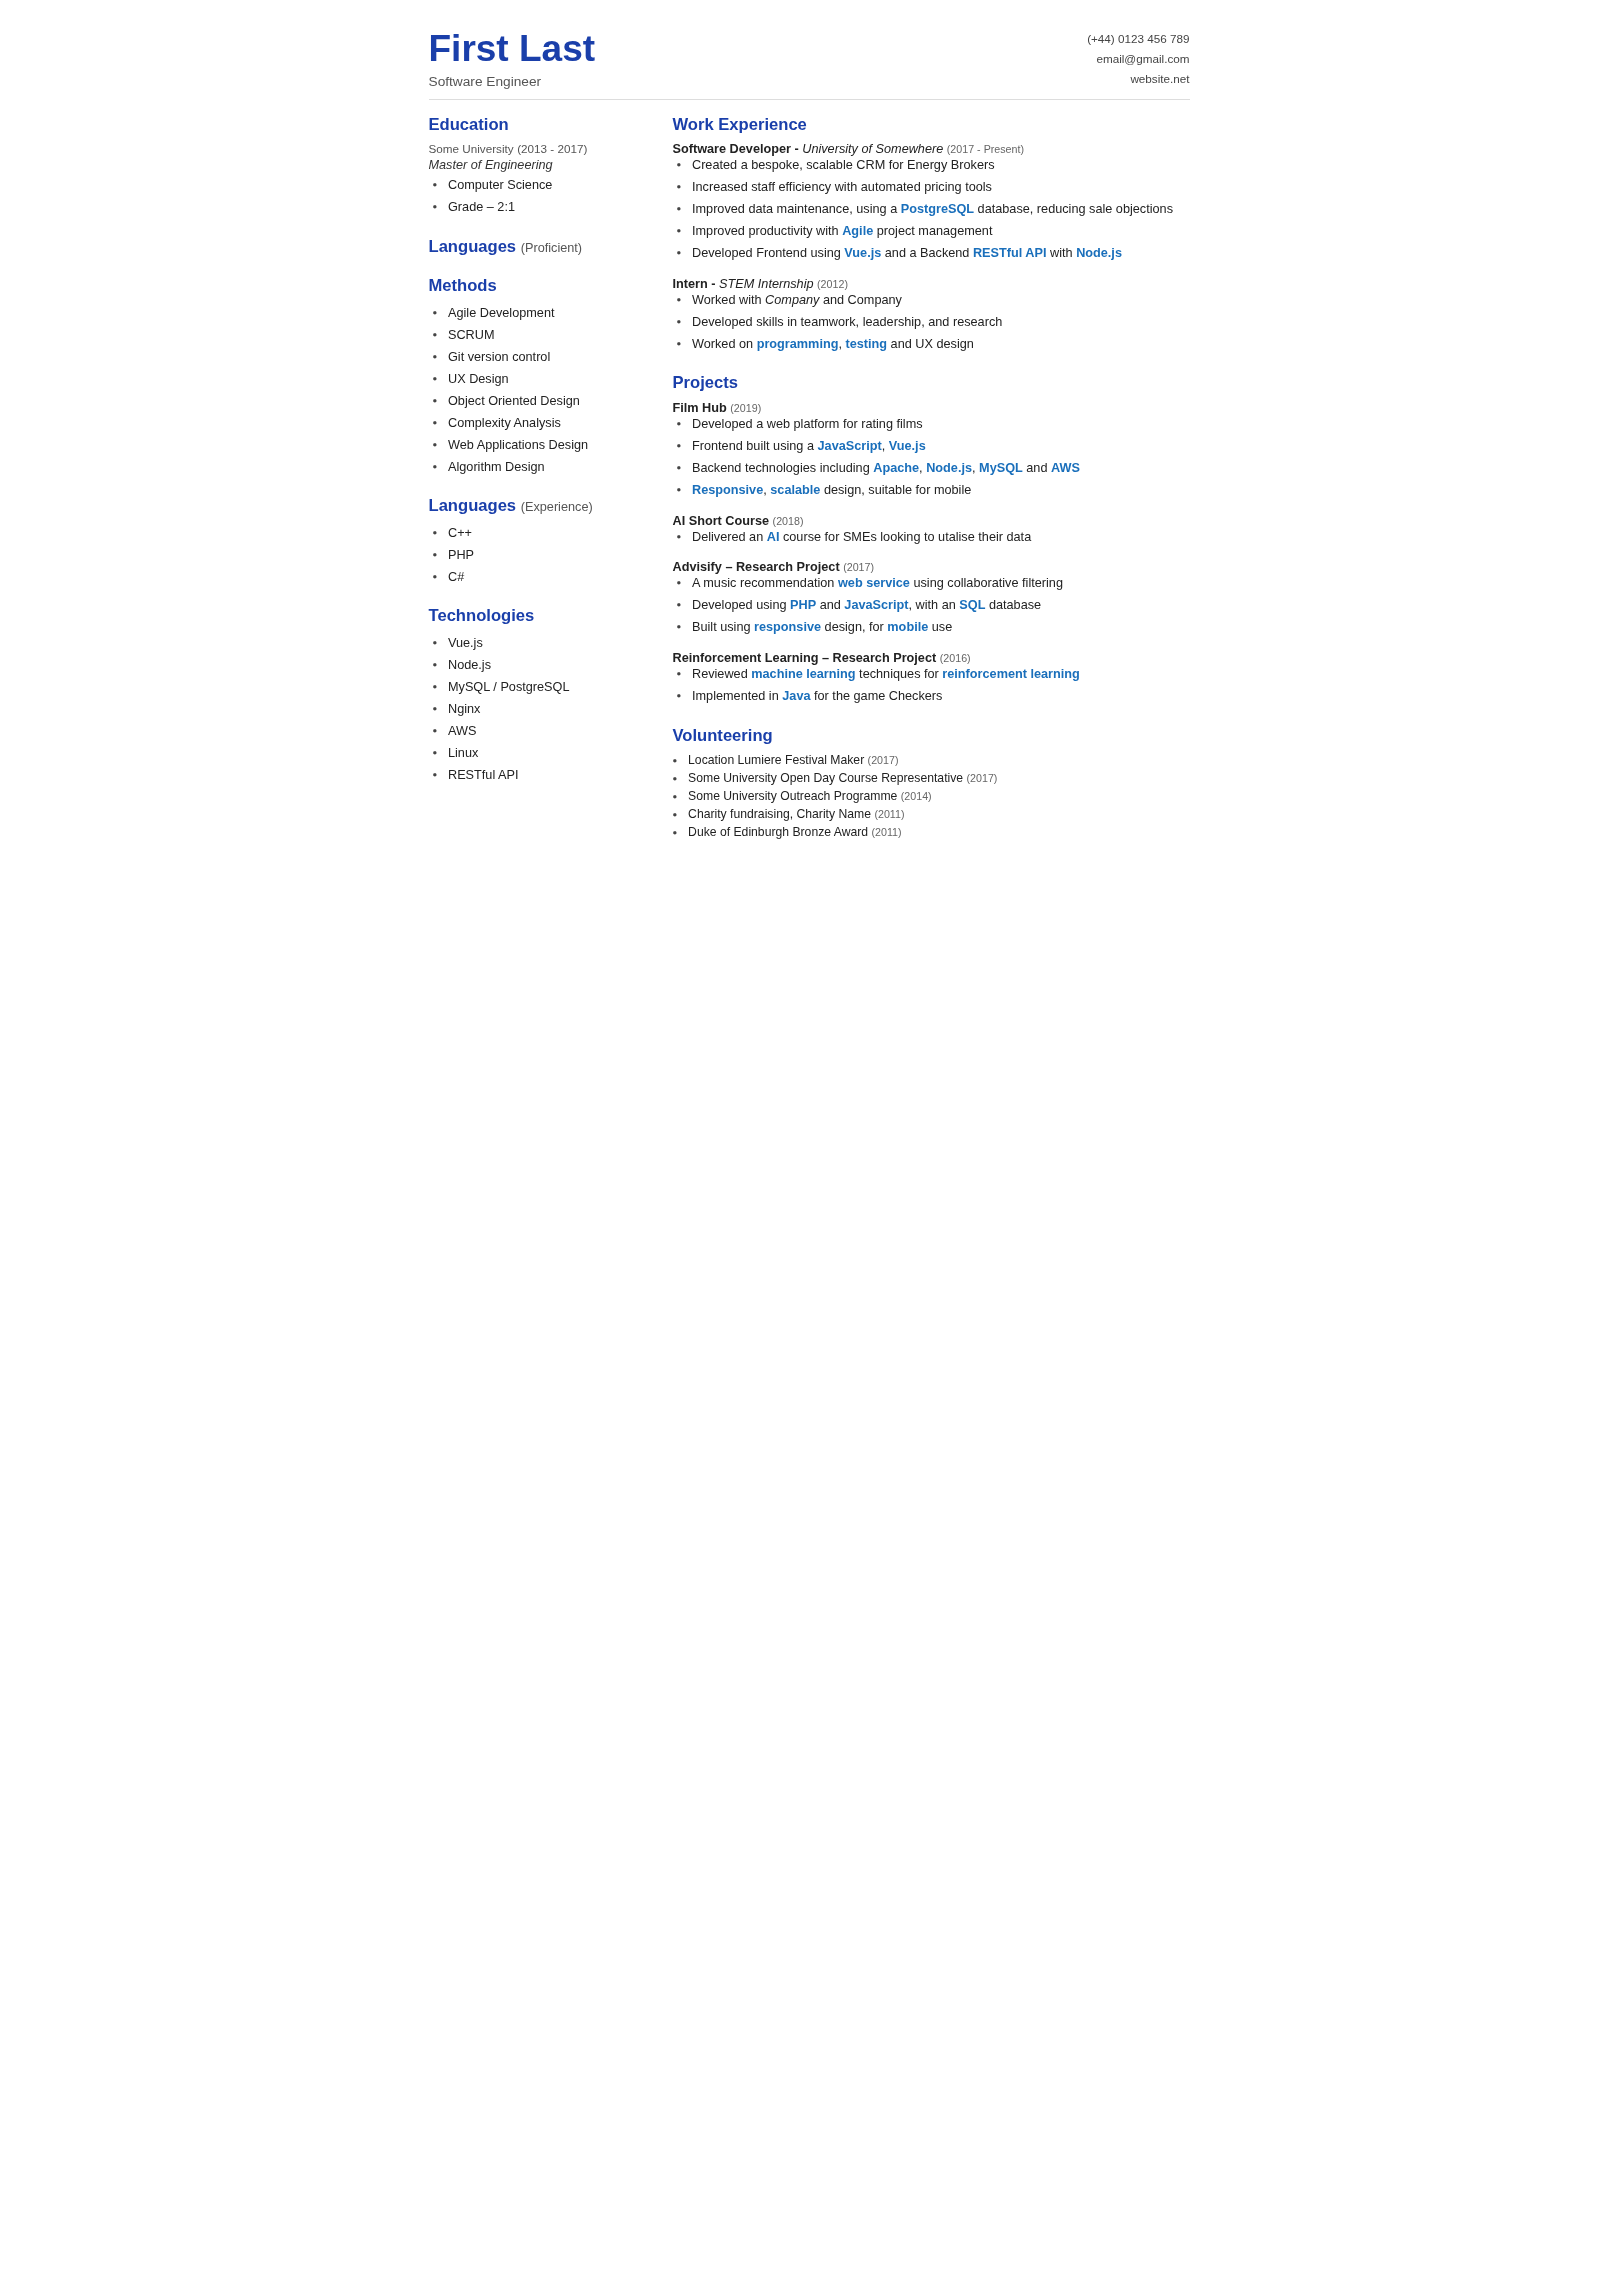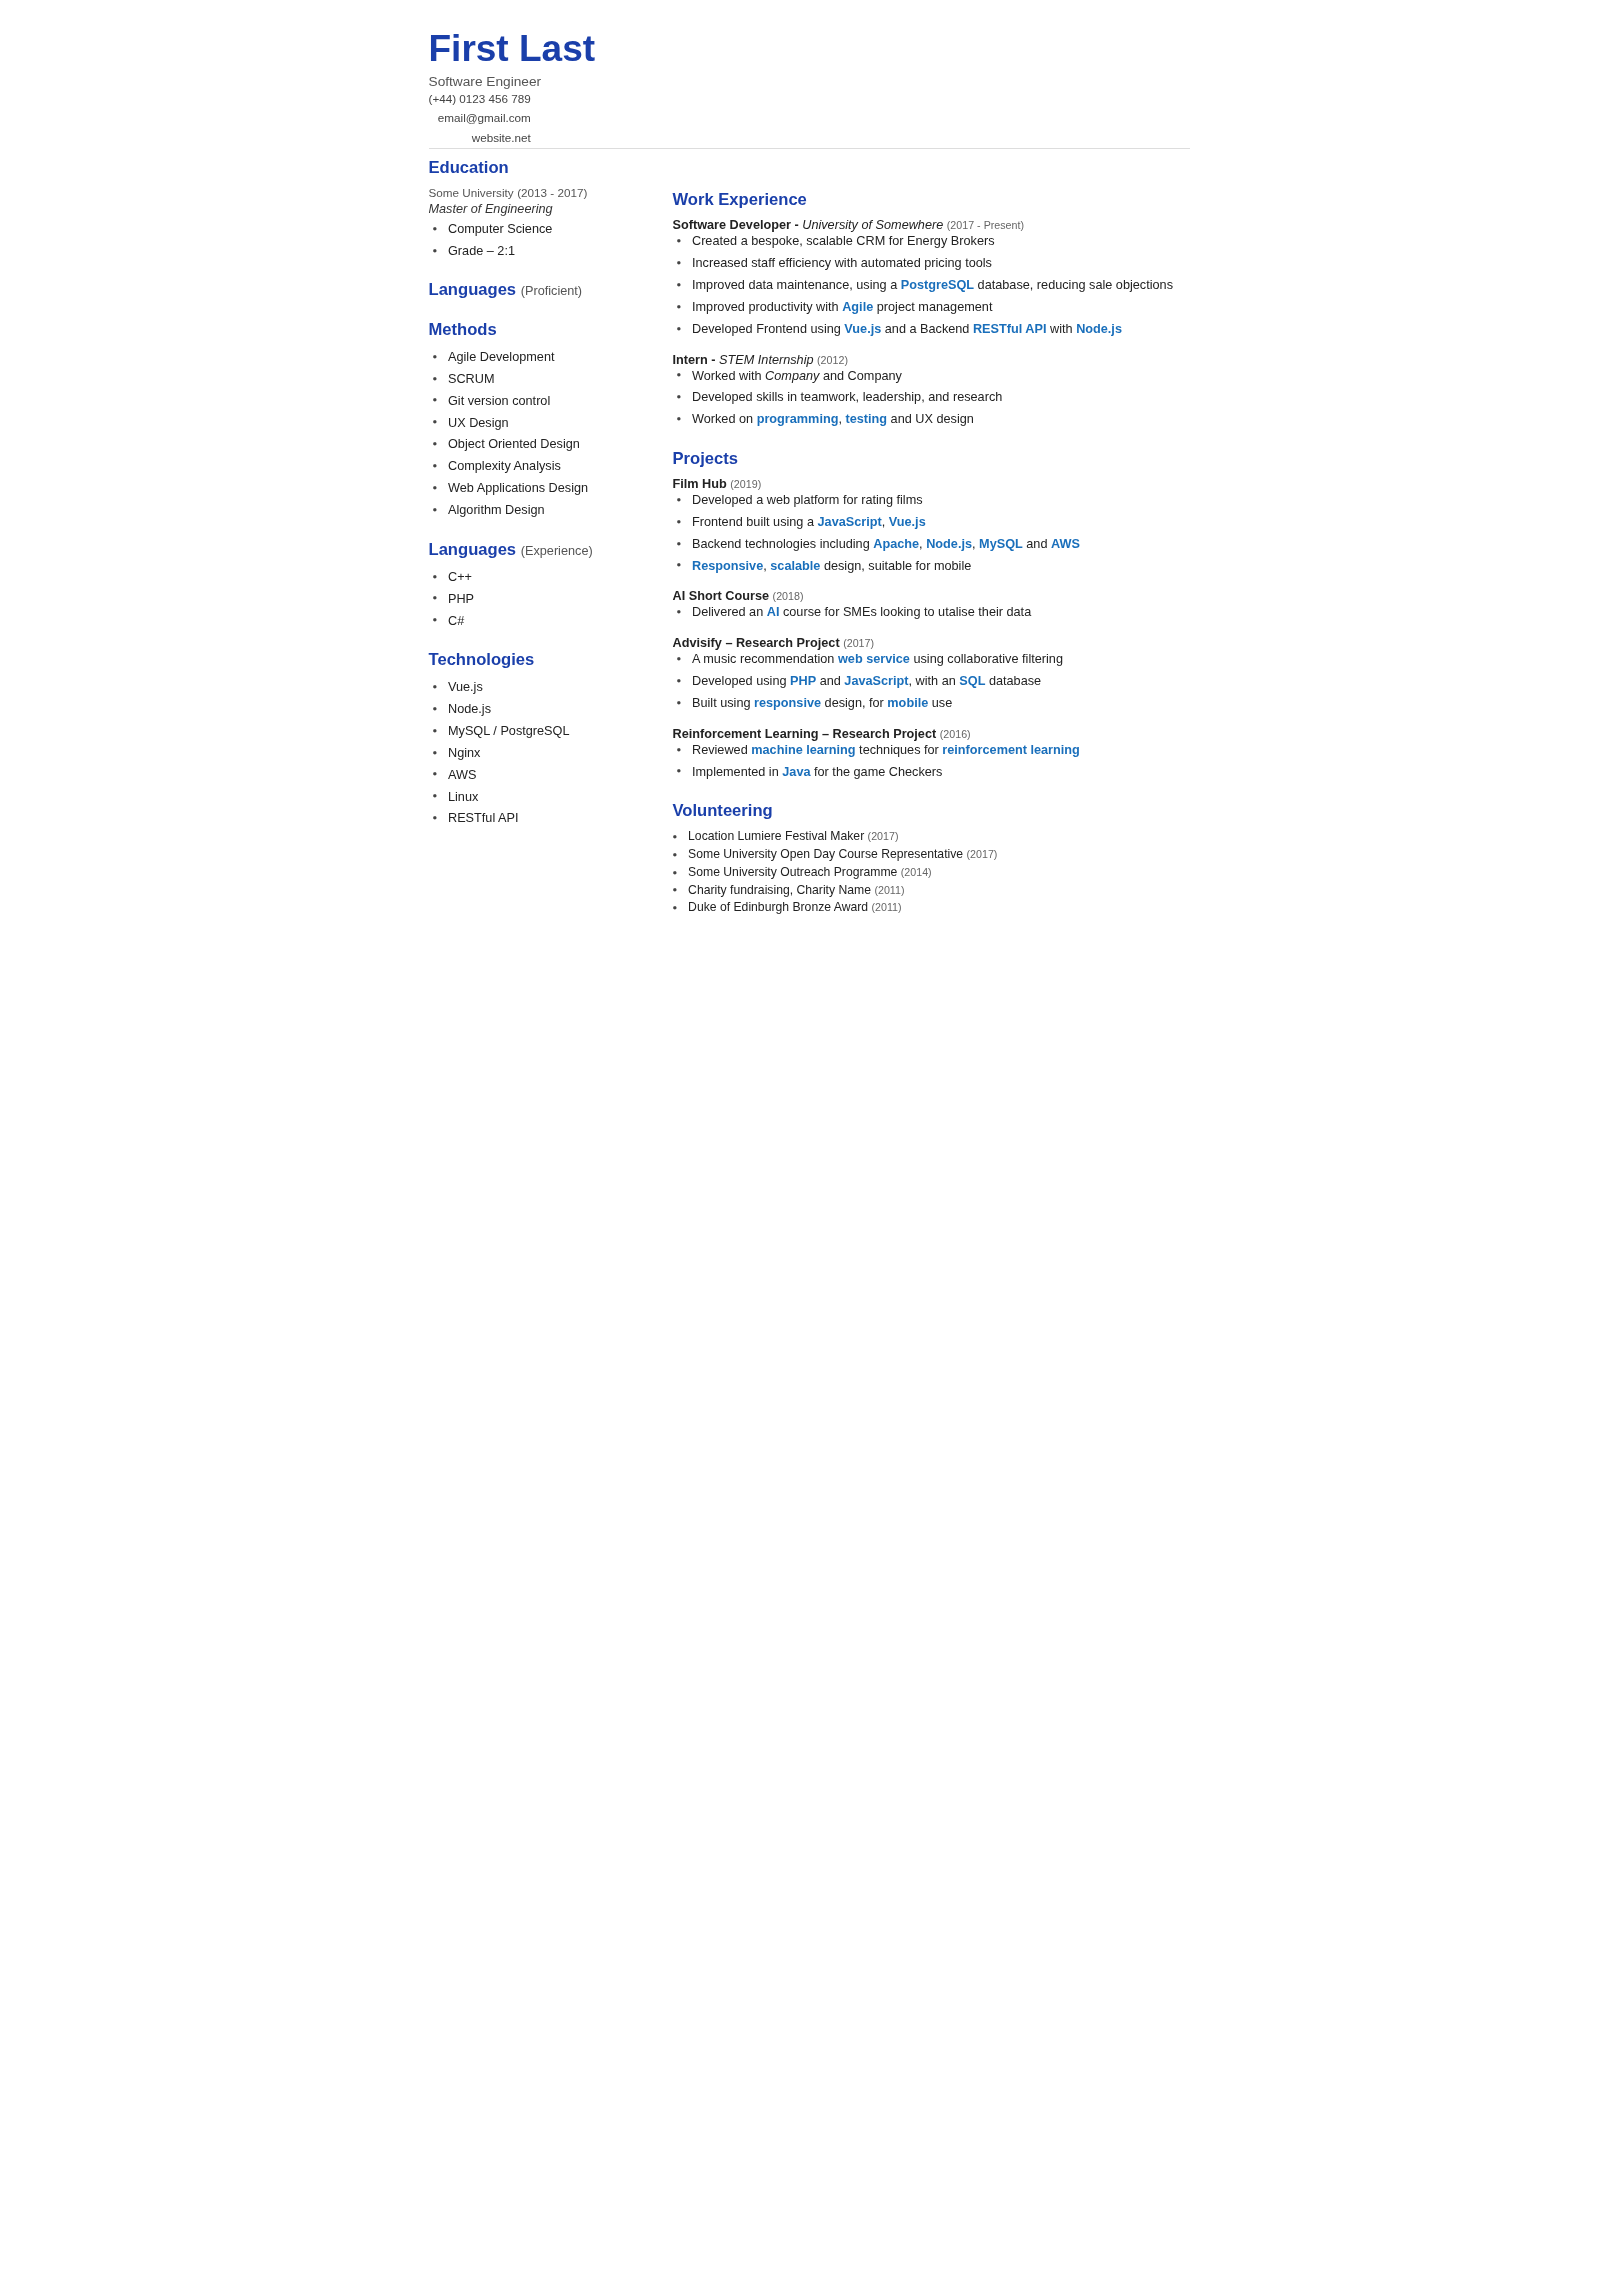--- a/index.html
+++ b/index.html
@@ -9,24 +9,23 @@
       color: #222;
       background: #fff;
       padding: 29px 39px;
       max-width: 839px;
       margin: 0 auto;
     }
     .header {
       display: flex;
       justify-content: space-between;
       align-items: flex-start;
-      margin-bottom: 9px;
+      margin-bottom: 15px;
       border-bottom: 1px solid #ddd;
-      padding-bottom: 0;
-      flex-direction: column;
+      padding-bottom: 10px;
     }
     .header-left h1 {
       font-size: 37px;
       font-weight: 900;
       color: #1a3faa;
       line-height: 1.1;
     }
     .header-left .subtitle {
       font-size: 13.7px;
       color: #555;
@@ -41,21 +40,20 @@
     .main-content {
       display: flex;
       gap: 29px;
     }
     .left-col {
       width: 215px;
       flex-shrink: 0;
     }
     .right-col {
       flex: 1;
-      margin-top: 32px;
     }
     .section {
       margin-bottom: 19.5px;
     }
     .section-title {
       font-size: 16.6px;
       font-weight: 700;
       color: #e07b20;
       margin-bottom: 7.8px;
     }

